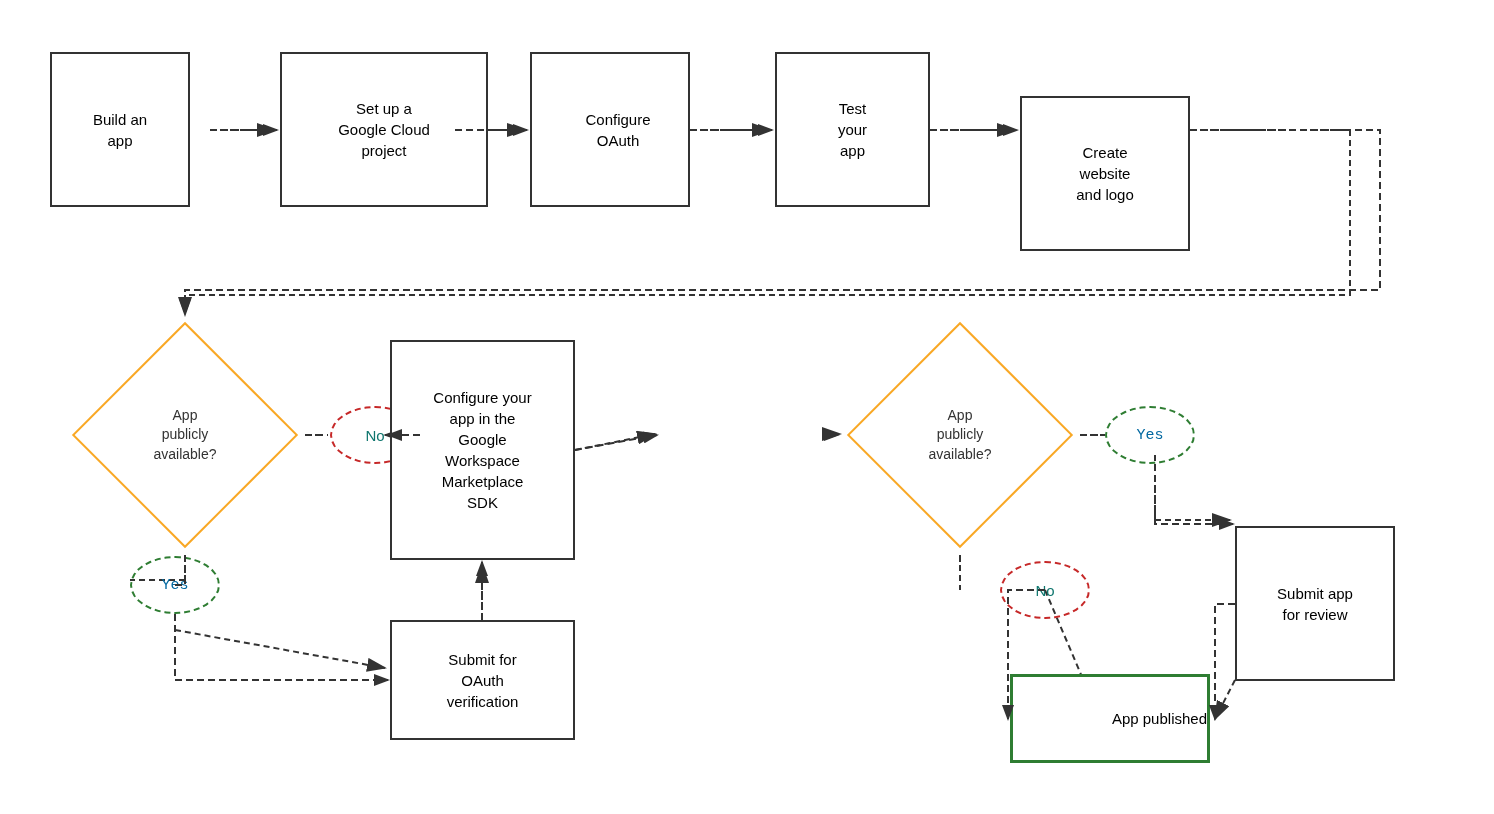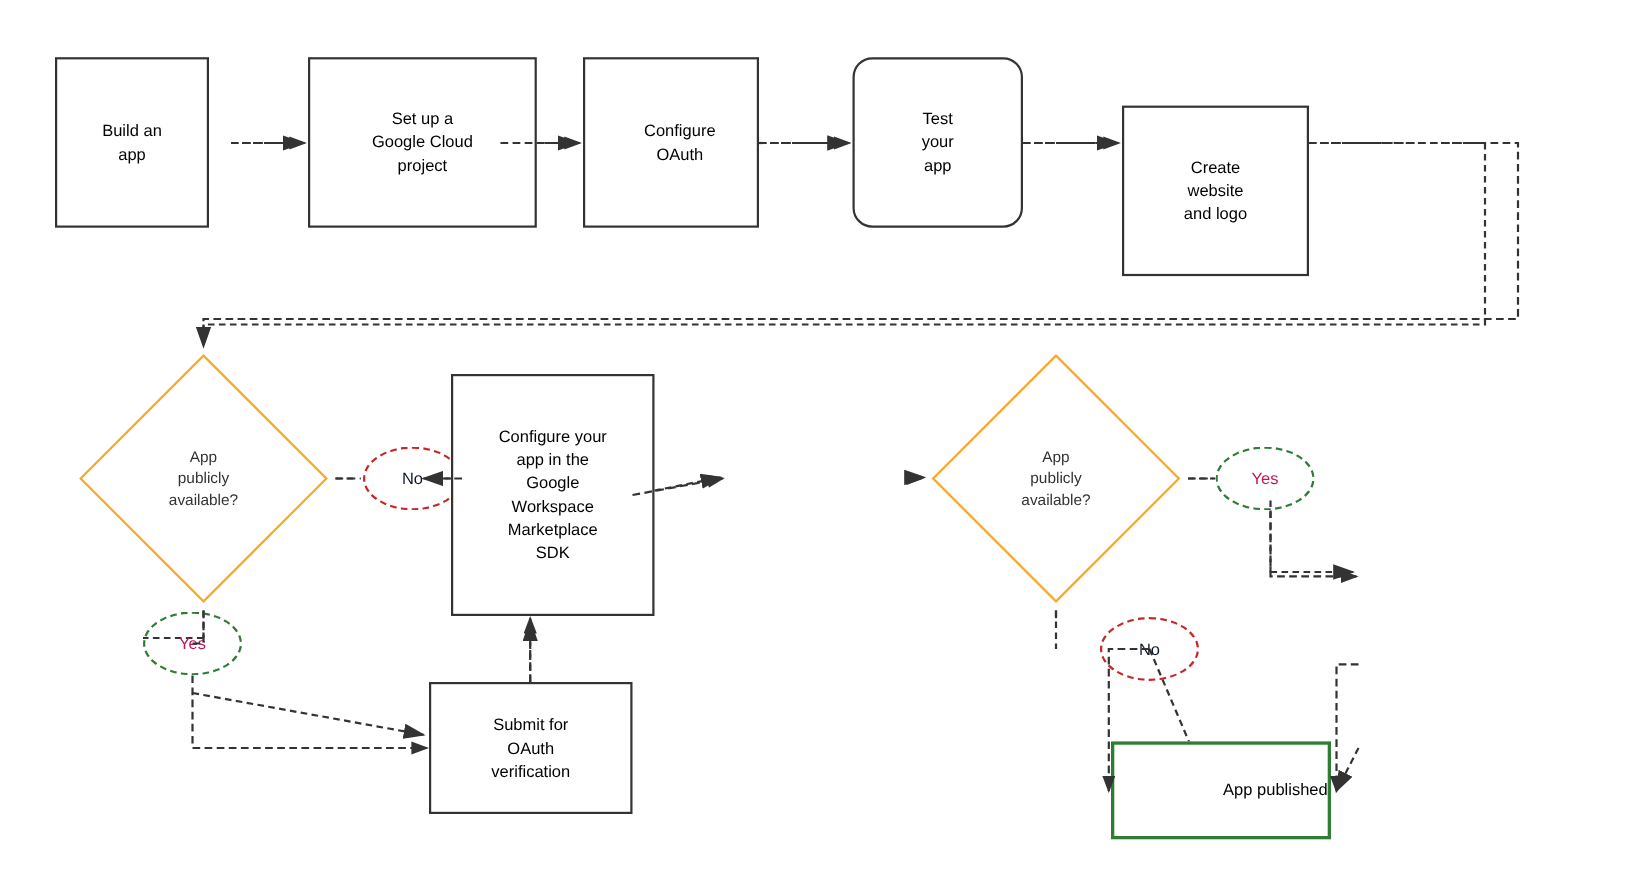--- a/index.html
+++ b/index.html
@@ -57,25 +57,26 @@
       border-radius: 50%;
       display: flex;
       align-items: center;
       justify-content: center;
       font-size: 15px;
       font-weight: normal;
       text-align: center;
     }
     .oval.red {
       border: 2.5px dashed #c62828;
-      color: #0f172a;
+      color: #0f766e;
     }
     .oval.green {
       border: 2.5px dashed #2e7d32;
-      color: #be185d;
+      color: #0369a1;
+      font-family: Liberation Mono, monospace;
     }
     
     .arrows-svg {
       position: absolute;
       top: 0; left: 0;
       width: 1494px;
       height: 814px;
       pointer-events: none;
     }
   </style>
@@ -141,60 +142,64 @@
     <span style="white-space:pre-line;">Set up a
 Google Cloud
 project</span>
   </div>
 
   <div class="box" style="left:530px;top:52px;width:160px;height:155px;">
     <span style="white-space:pre-line;margin-left:16px;">Configure
 OAuth</span>
   </div>
 
-  <div class="box" style="left:775px;top:52px;width:155px;height:155px;border-radius:18px;">
+  <div class="box" style="left:775px;top:52px;width:155px;height:155px;">
     <span style="white-space:pre-line;">Test
 your
 app</span>
   </div>
 
   <div class="box" style="left:1020px;top:52px;width:170px;height:155px;margin-top:44px;">
     <span style="white-space:pre-line;">Create
 website
 and logo</span>
   </div>
 
   <div class="diamond-wrap" style="left:65px;top:315px;width:240px;height:240px;">
     <div class="diamond" style="width:160px;height:160px;"></div>
     <div class="diamond-label">App<br>publicly<br>available?</div>
   </div>
 
   <div class="oval red" style="left:330px;top:406px;width:90px;height:58px;">
     <span>No</span>
   </div>
 
-  <div class="box" style="left:410px;top:340px;width:185px;height:220px;">
+  <div class="box" style="left:390px;top:340px;width:185px;height:220px;">
     <span style="white-space:pre-line;">Configure your
 app in the
 Google
 Workspace
 Marketplace
 SDK</span>
   </div>
 
 
   <div class="diamond-wrap" style="left:840px;top:315px;width:240px;height:240px;">
     <div class="diamond" style="width:160px;height:160px;"></div>
     <div class="diamond-label">App<br>publicly<br>available?</div>
   </div>
 
   <div class="oval green" style="left:1105px;top:406px;width:90px;height:58px;">
     <span>Yes</span>
   </div>
 
+  <div class="box" style="left:1235px;top:526px;width:160px;height:155px;">
+    <span style="white-space:pre-line;">Submit app
+for review</span>
+  </div>
 
   <div class="oval red" style="left:1000px;top:561px;width:90px;height:58px;">
     <span>No</span>
   </div>
 
   <div class="oval green" style="left:130px;top:556px;width:90px;height:58px;">
     <span>Yes</span>
   </div>
 
   <div class="box" style="left:390px;top:620px;width:185px;height:120px;align-items:center;">

